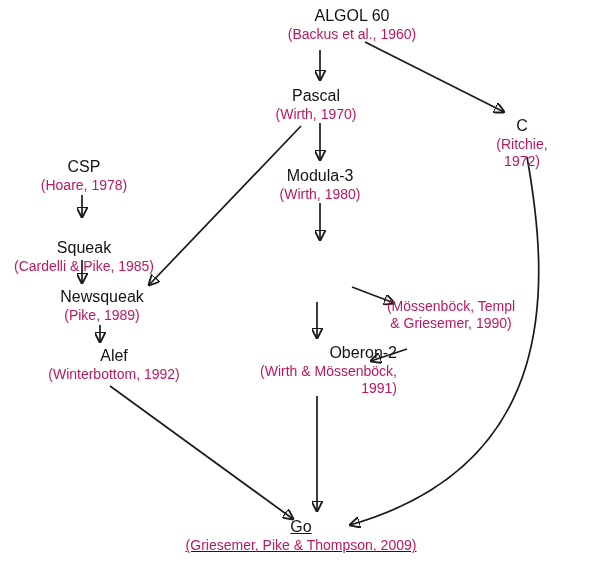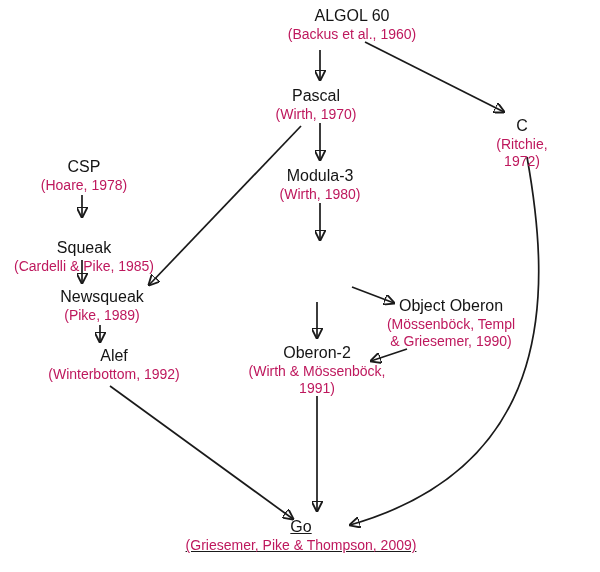--- a/index.html
+++ b/index.html
@@ -104,26 +104,25 @@
 
   <div class="node wrap" style="left:317px; top:247px; width:160px;">
   </div>
 
   <div class="node" style="left:102px; top:288px;">
     <div class="node-title">Newsqueak</div>
     <div class="node-sub">(Pike, 1989)</div>
   </div>
 
   <div class="node wrap" style="left:451px; top:297px; width:160px;">
-    <div class="node-title">Object Oberon</div>
     <div class="node-sub">(Mössenböck, Templ
 &amp; Griesemer, 1990)</div>
   </div>
 
-  <div class="node wrap" style="left:317px; top:344px; width:160px;">
+  <div class="node wrap" style="left:317px; top:344px; width:160px;text-align:right;">
     <div class="node-title">Oberon-2</div>
     <div class="node-sub">(Wirth &amp; Mössenböck,
 1991)</div>
   </div>
 
   <div class="node" style="left:114px; top:347px;">
     <div class="node-title">Alef</div>
     <div class="node-sub">(Winterbottom, 1992)</div>
   </div>
 

